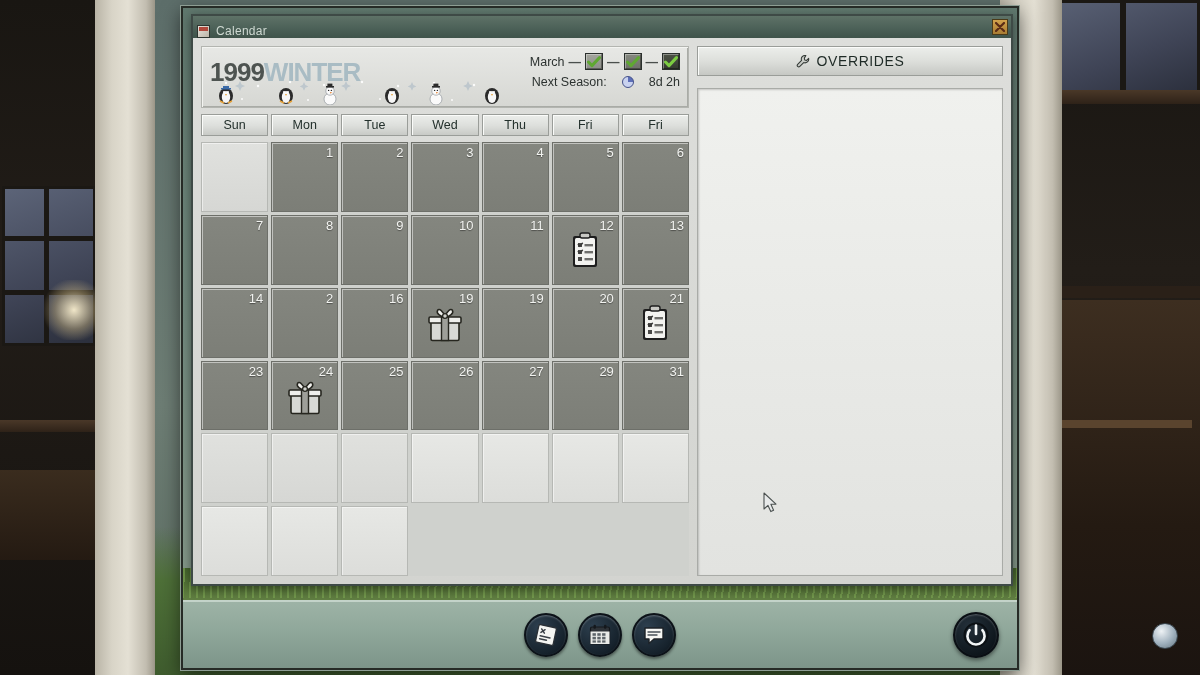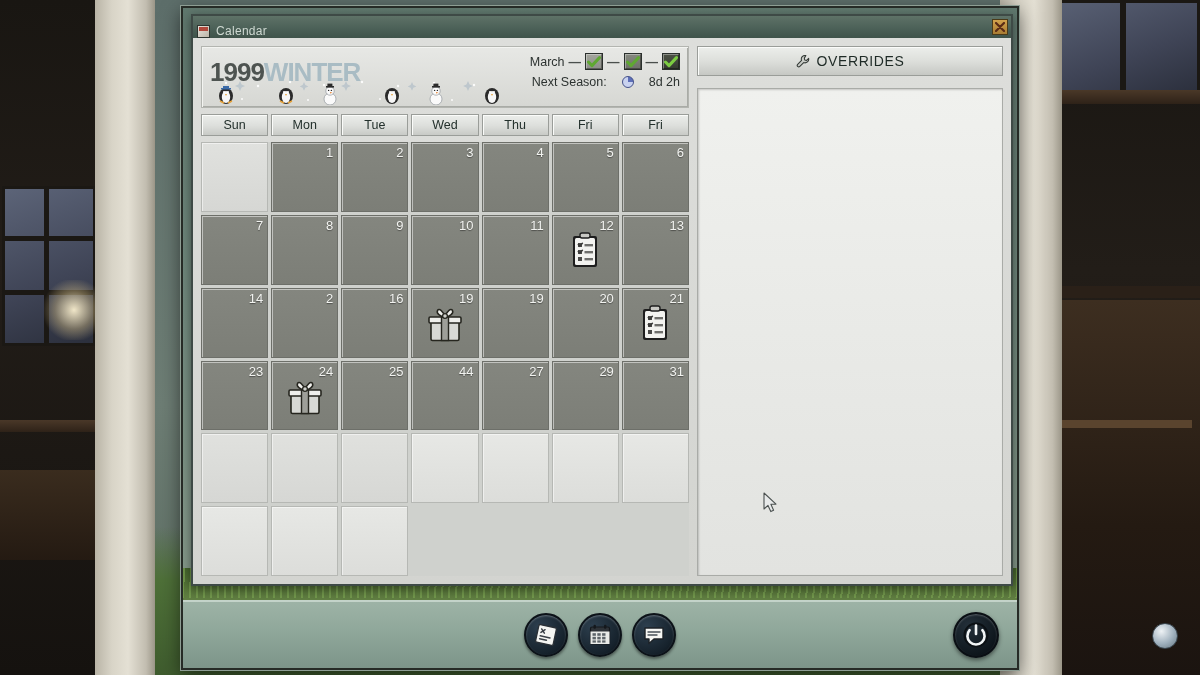--- a/index.html
+++ b/index.html
@@ -542,21 +542,21 @@
       <rect x="16.5" y="13" width="7" height="23.5" fill="#9e9f99" stroke="#26261f" stroke-width="1.4"></rect>
       <path d="M20 13 C16 13 11 9.5 12.5 6.5 C14 4 18.5 7 20 13z" fill="#f2f2ef" stroke="#26261f" stroke-width="1.5"></path>
       <path d="M20 13 C24 13 29 9.5 27.5 6.5 C26 4 21.5 7 20 13z" fill="#f2f2ef" stroke="#26261f" stroke-width="1.5"></path>
       <circle cx="20" cy="12" r="2.4" fill="#cfd0cb" stroke="#26261f" stroke-width="1.3"></circle>
     </svg></span>
               </div>
               <div class="cell past">
                 <span class="daynum">25</span>
               </div>
               <div class="cell past">
-                <span class="daynum">44</span>
+                <span class="daynum">26</span>
               </div>
               <div class="cell past">
                 <span class="daynum">27</span>
               </div>
               <div class="cell past">
                 <span class="daynum">29</span>
               </div>
               <div class="cell past">
                 <span class="daynum">31</span>
               </div>

